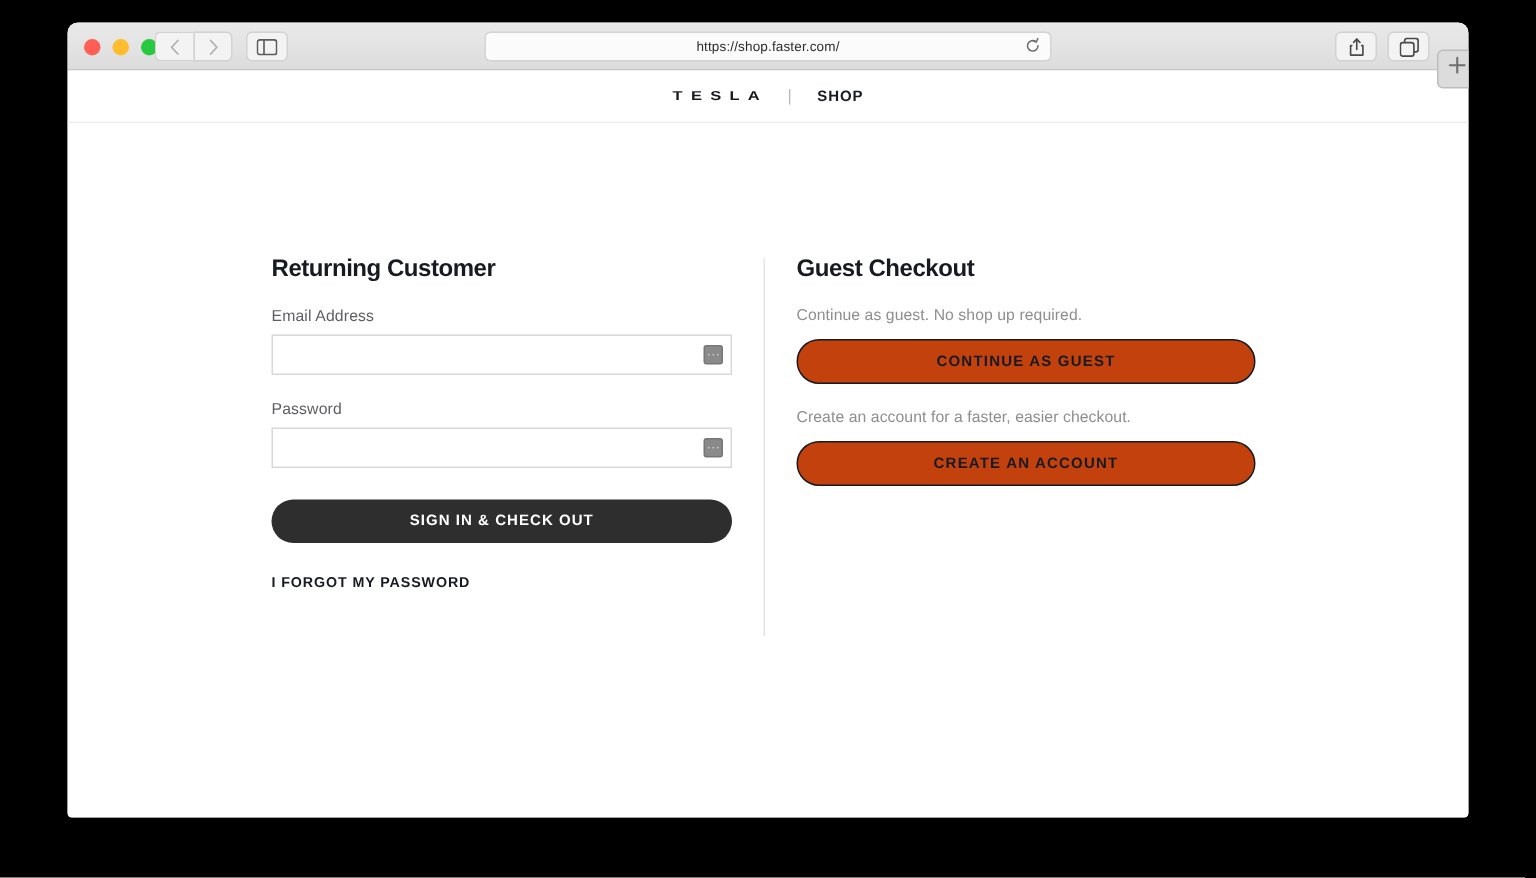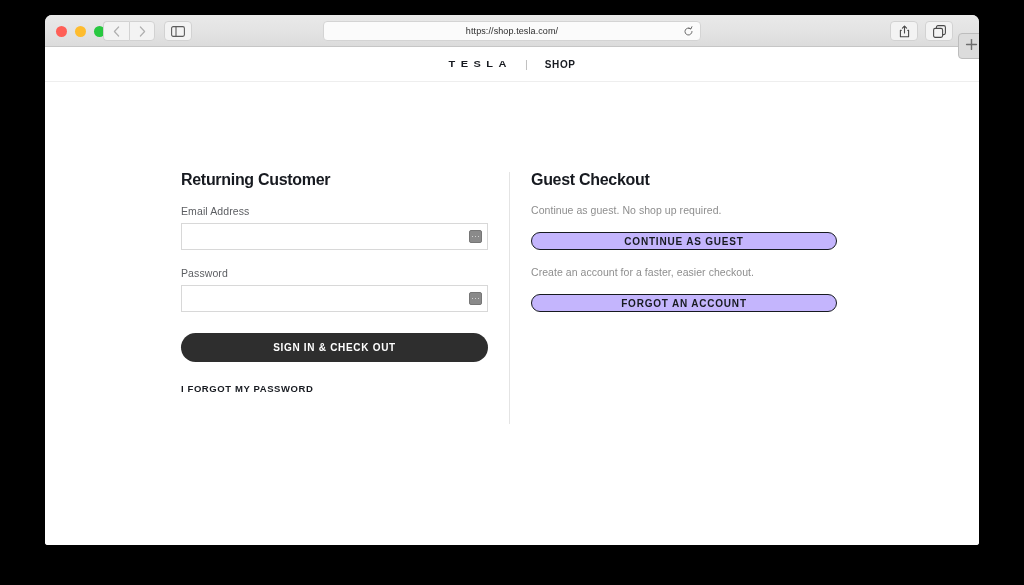--- a/index.html
+++ b/index.html
@@ -246,32 +246,32 @@
 
   .muted-text {
     font-size: 10.5px;
     color: #8e8e8e;
     margin-top: 16px;
     letter-spacing: 0.05px;
   }
 
   .btn-outline {
     width: 306px;
-    height: 18px;
+    height: 30px;
     border: 1.4px solid #171a20;
     border-radius: 15px;
-    background: #c4b5fd;
+    background: #c2410c;
     display: flex;
     align-items: center;
     justify-content: center;
     font-size: 10px;
     font-weight: 700;
     letter-spacing: 0.8px;
     color: #171a20;
-    margin-top: 16px;
+    margin-top: 10px;
   }
 
   #new-customer-title { margin-top: 24px; }
 </style>
 </head>
 <body>
 
 <div id="browser-window">
 
   <div id="toolbar">
@@ -301,21 +301,21 @@
     <div class="tb-btn" id="sidebar-toggle">
       <span>
         <svg width="14" height="11" viewBox="0 0 14 11">
           <rect x="0.6" y="0.6" width="12.8" height="9.8" rx="1.6" fill="none" stroke="#5c5c5c" stroke-width="1.1"></rect>
           <line x1="5" y1="0.6" x2="5" y2="10.4" stroke="#5c5c5c" stroke-width="1.1"></line>
         </svg>
       </span>
     </div>
 
     <div id="url-bar">
-      <span id="url-text">https://shop.tesla.com/</span>
+      <span id="url-text">https://shop.faster.com/</span>
       <span id="reload-button">
         <span>
           <svg width="11" height="11" viewBox="0 0 11 11">
             <path d="M9 5.5A3.5 3.5 0 1 1 7.6 2.7" fill="none" stroke="#6b6b6b" stroke-width="1" stroke-linecap="round"></path>
             <path d="M8.9 0.7 7.9 3.0 5.6 2.2" fill="none" stroke="#6b6b6b" stroke-width="1" stroke-linecap="round" stroke-linejoin="round"></path>
           </svg>
         </span>
       </span>
     </div>
 
@@ -385,18 +385,18 @@
       </div>
 
       <div id="divider"></div>
 
       <div id="col-right">
         <h2 class="section-title">Guest Checkout</h2>
         <div class="muted-text">Continue as guest. No shop up required.</div>
         <div class="btn-outline">CONTINUE AS GUEST</div>
 
         <div class="muted-text">Create an account for a faster, easier checkout.</div>
-        <div class="btn-outline">FORGOT AN ACCOUNT</div>
+        <div class="btn-outline">CREATE AN ACCOUNT</div>
       </div>
 
     </div>
   </div>
 </div>
 
 </body></html>

